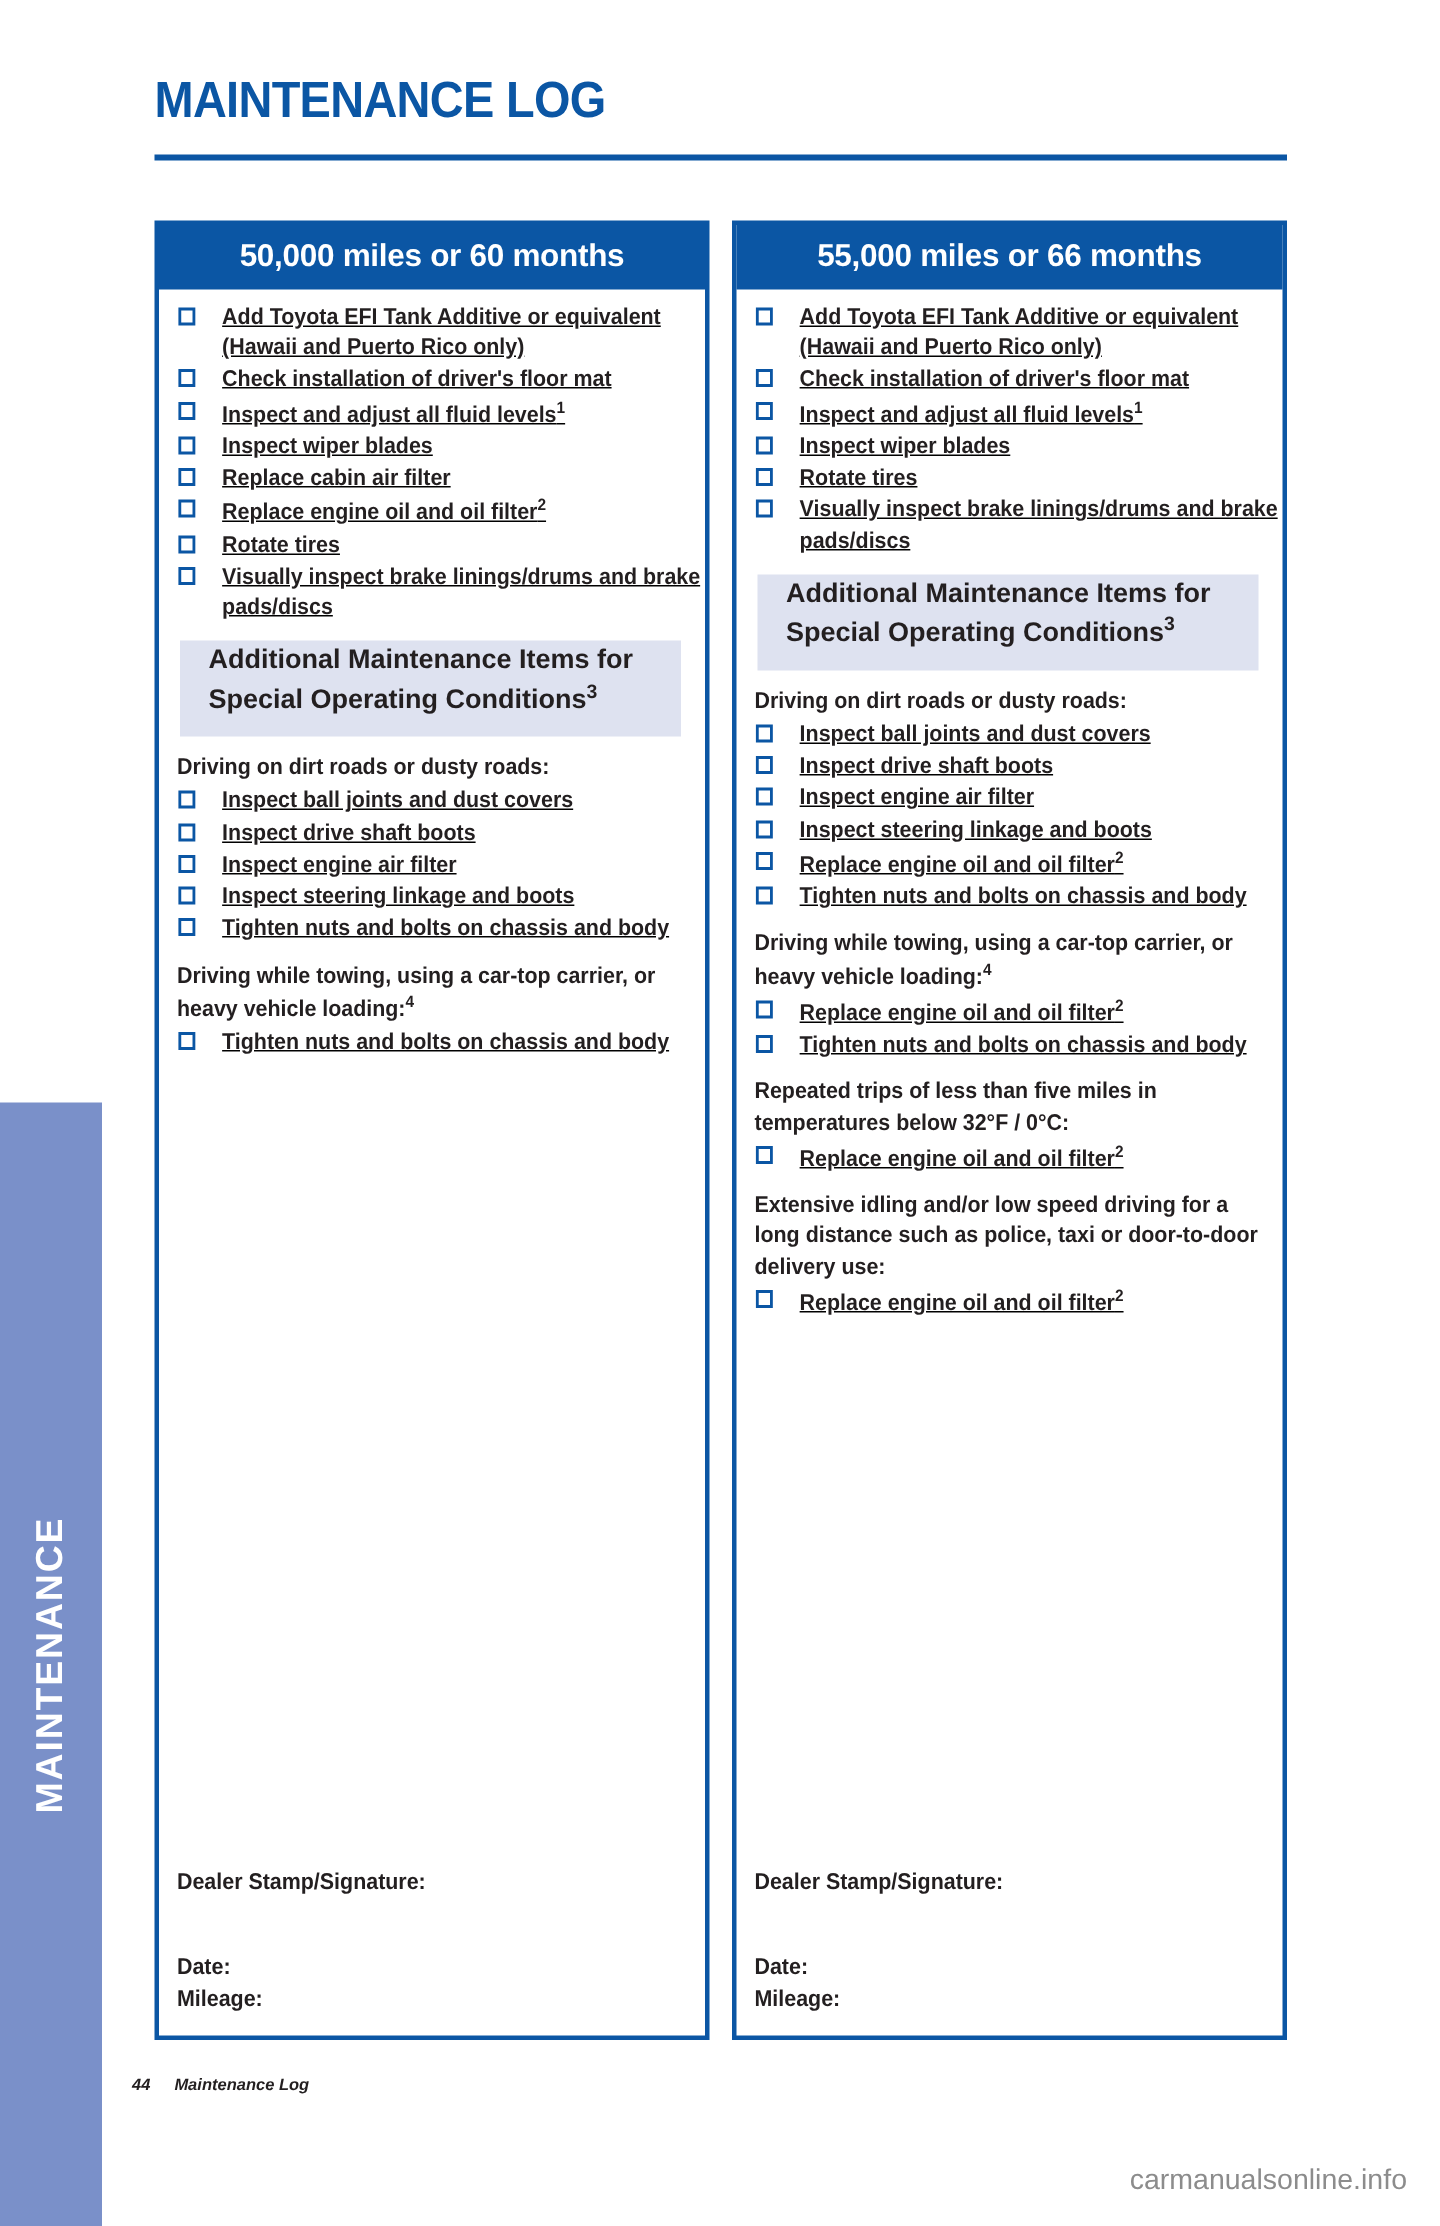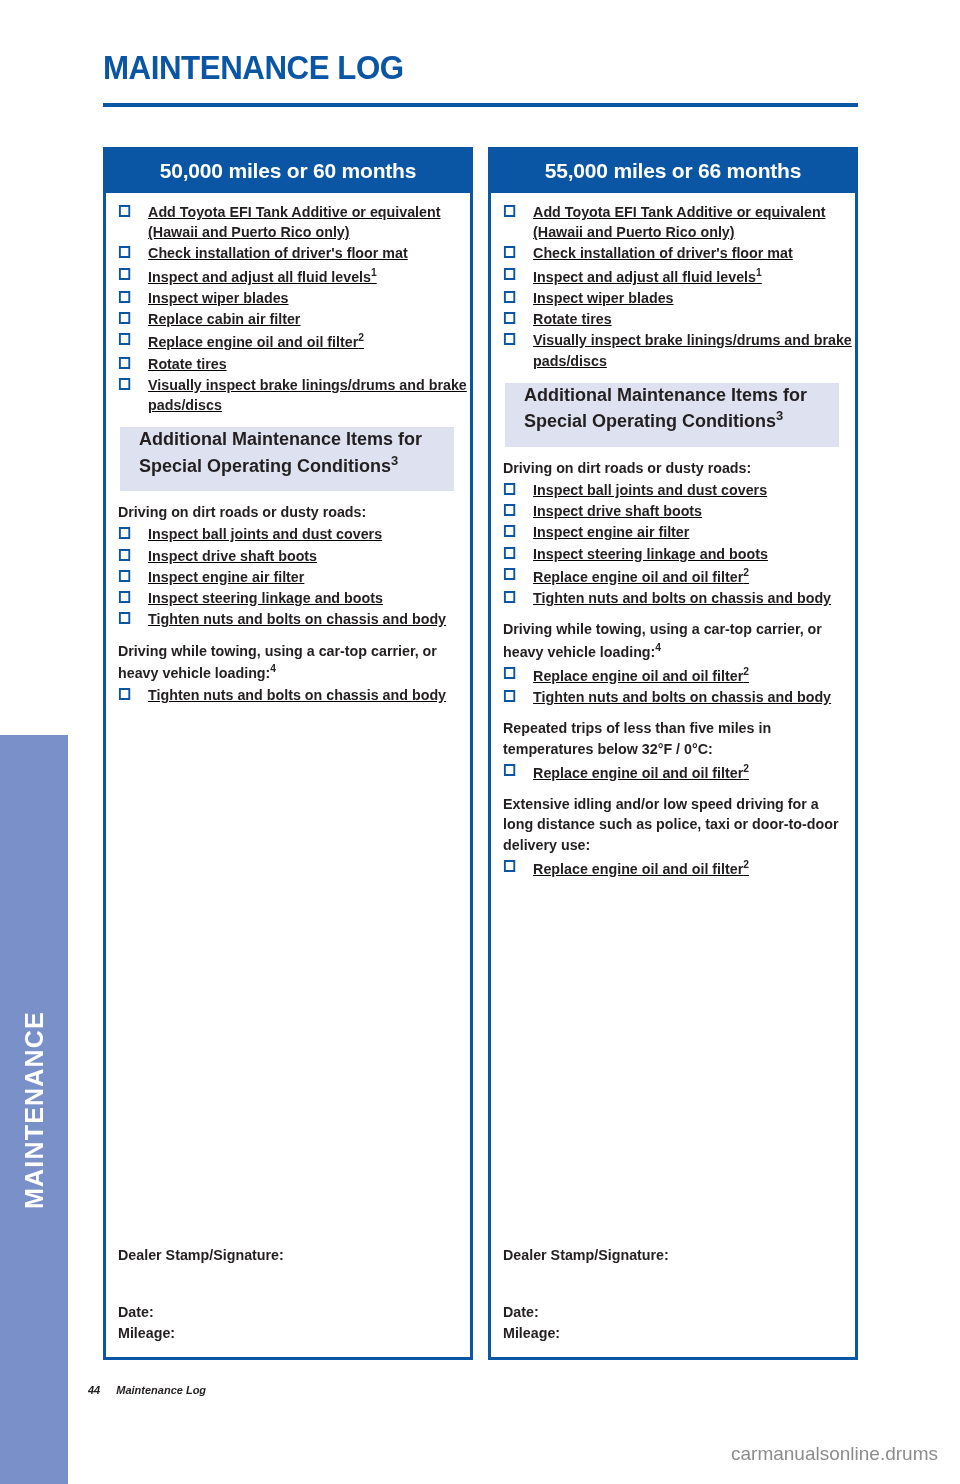--- a/index.html
+++ b/index.html
@@ -314,14 +314,14 @@
       <div class="f stamp">Dealer Stamp/Signature:</div>
       <div class="f date">Date:</div>
       <div class="f mileage">Mileage:</div>
     </div>
   </div>
 
   <div class="page-foot">
     <span class="num">44</span><span class="lbl">Maintenance Log</span>
   </div>
 
-  <div class="watermark">carmanualsonline.drums</div>
+  <div class="watermark">carmanualsonline.info</div>
 </div>
 
 </body></html>

